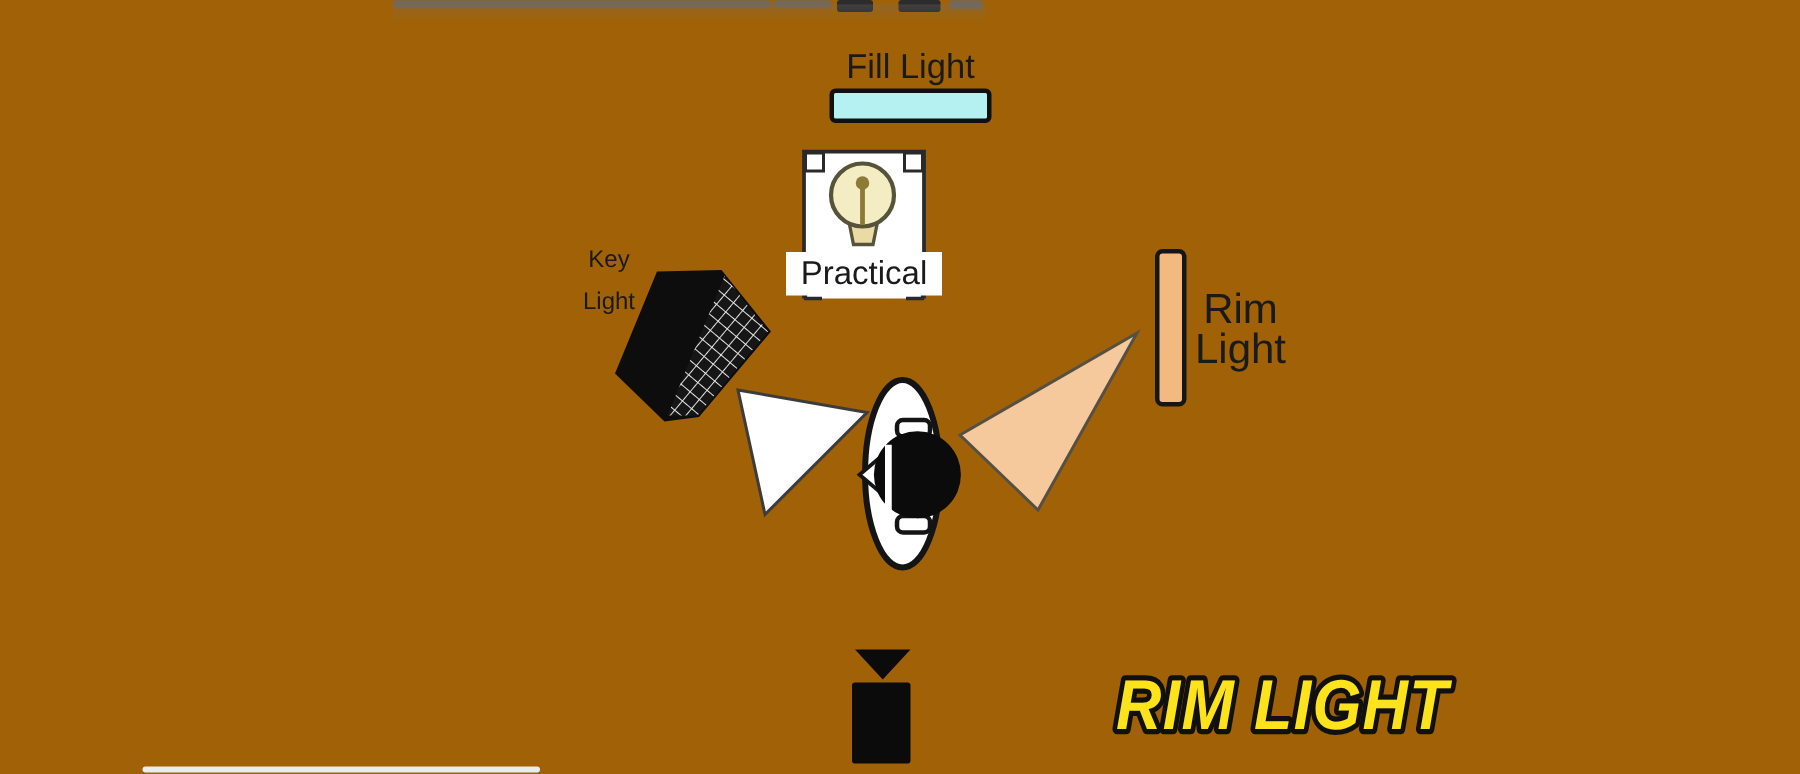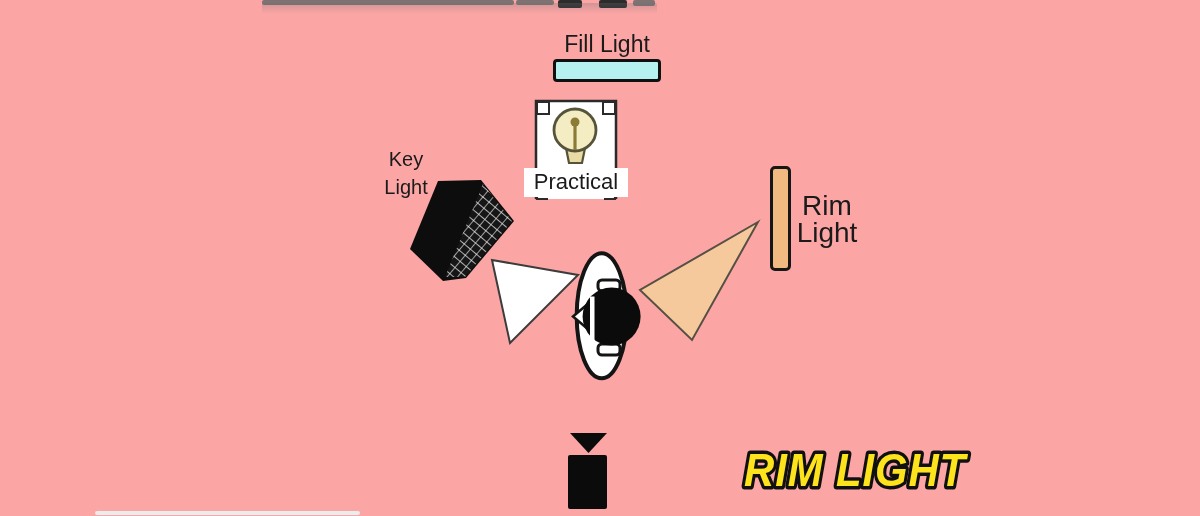--- a/index.html
+++ b/index.html
@@ -1,30 +1,30 @@
 <!DOCTYPE html>
 <html><head>
 <meta charset="utf-8">
 <style>
   html,body{margin:0;padding:0;background:#fff;}
   body{font-family:"Liberation Sans", sans-serif;}
-  .stage{position:relative;width:1200px;height:516px;background:#fca5a5;overflow:hidden;}
+  .stage{position:relative;width:1200px;height:516px;background:#a16207;overflow:hidden;}
 
   
   .remnant{position:absolute;border-radius:2px;}
   .rem-a{left:262px;top:0;width:252px;height:5px;background:#6a6a6a;filter:blur(.6px);opacity:.85;}
   .rem-b{left:516px;top:0;width:38px;height:5px;background:#6a6a6a;filter:blur(.6px);opacity:.85;}
   .rem-c{left:558px;top:0;width:24px;height:8px;background:#2c2c2c;filter:blur(.4px);}
   .rem-d{left:599px;top:0;width:28px;height:8px;background:#2c2c2c;filter:blur(.4px);}
   .rem-e{left:633px;top:0;width:22px;height:6px;background:#6a6a6a;filter:blur(.6px);opacity:.85;}
   .rem-fade{left:262px;top:3px;width:395px;height:11px;background:linear-gradient(to bottom,rgba(110,110,110,.30),rgba(255,255,255,0));}
 
   .lbl{position:absolute;color:#1a1a1a;text-align:center;}
   .lbl-fill{left:547px;top:31px;width:120px;font-size:23px;}
-  .lbl-key{left:372px;top:145px;width:68px;font-size:20px;line-height:28px;}
+  .lbl-key{left:372px;top:160px;width:68px;font-size:16px;line-height:28px;}
   .lbl-rim{left:796px;top:192px;width:62px;font-size:28px;line-height:27px;}
   .lbl-practical{left:524px;top:168px;width:104px;font-size:22px;background:#ffffff;padding:1px 0 2px 0;text-align:center;}
 
   .fill-panel{position:absolute;left:553px;top:59px;width:108px;height:23px;box-sizing:border-box;
     background:#b6f1f1;border:3px solid #101010;border-radius:4px;}
   .rim-panel{position:absolute;left:770px;top:166px;width:21px;height:105px;box-sizing:border-box;
     background:#f2ba80;border:3px solid #161616;border-radius:5px;}
 
   .svg-layer{position:absolute;left:0;top:0;width:1200px;height:516px;}
 

